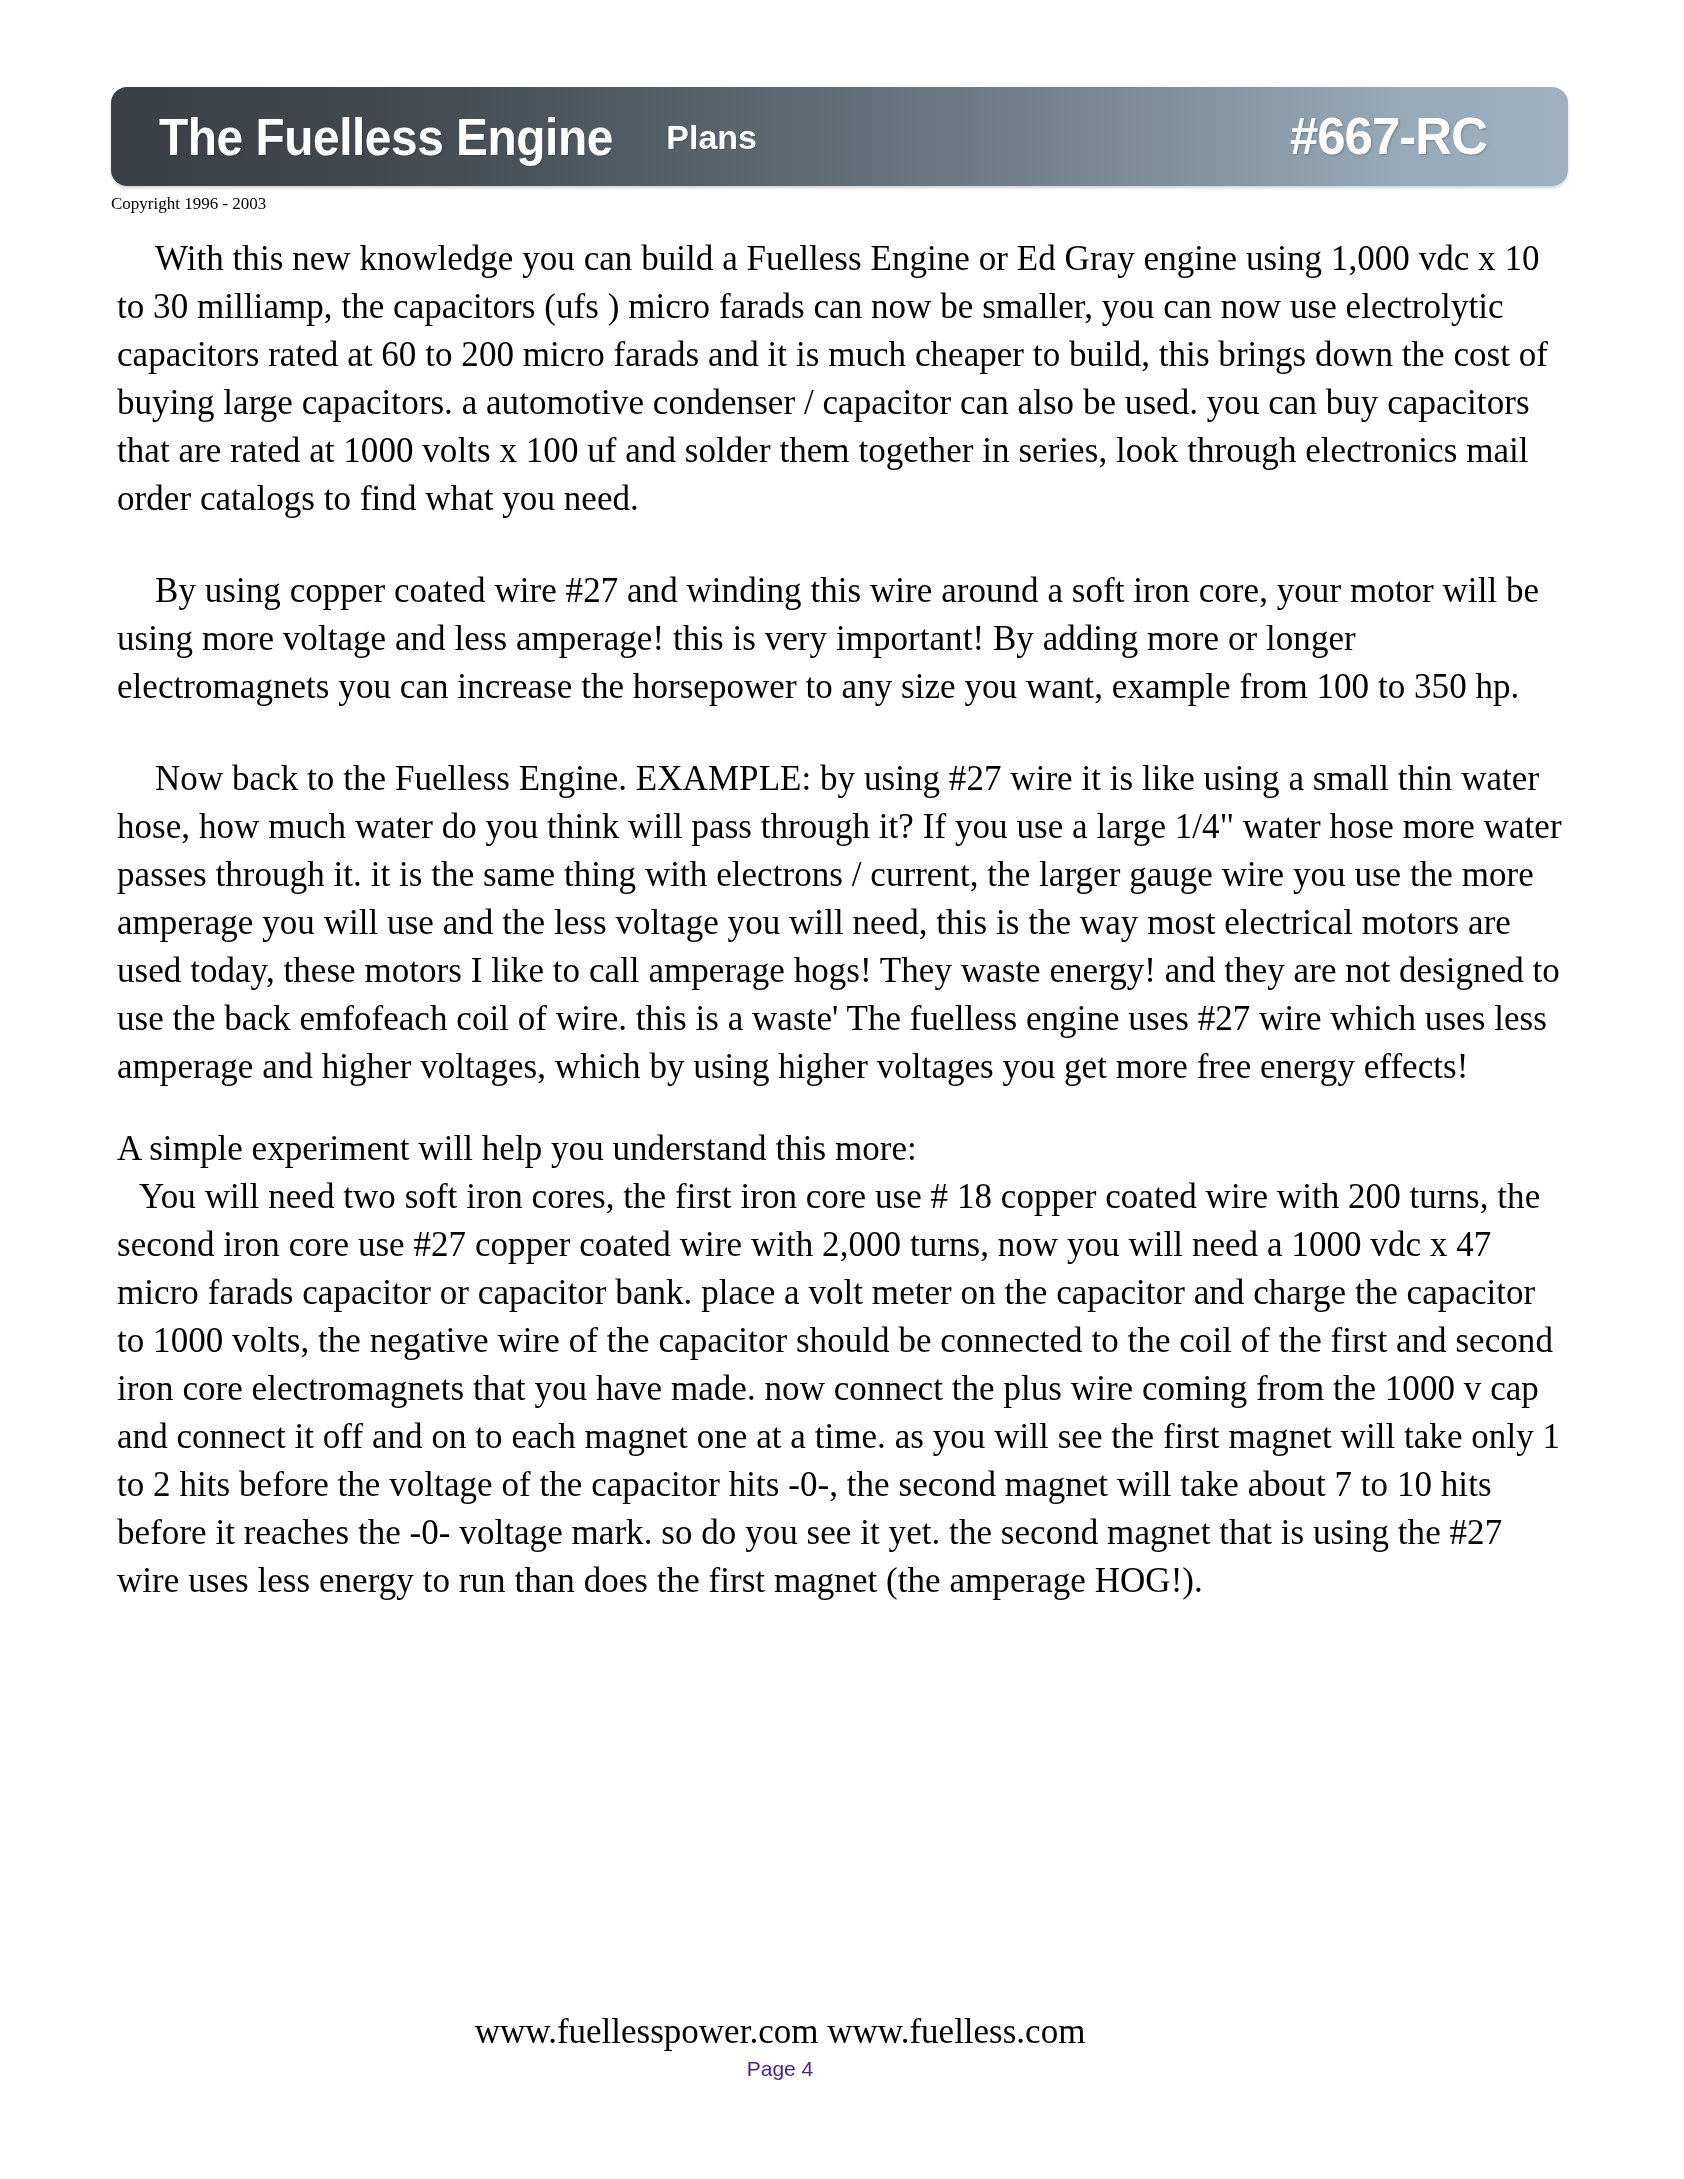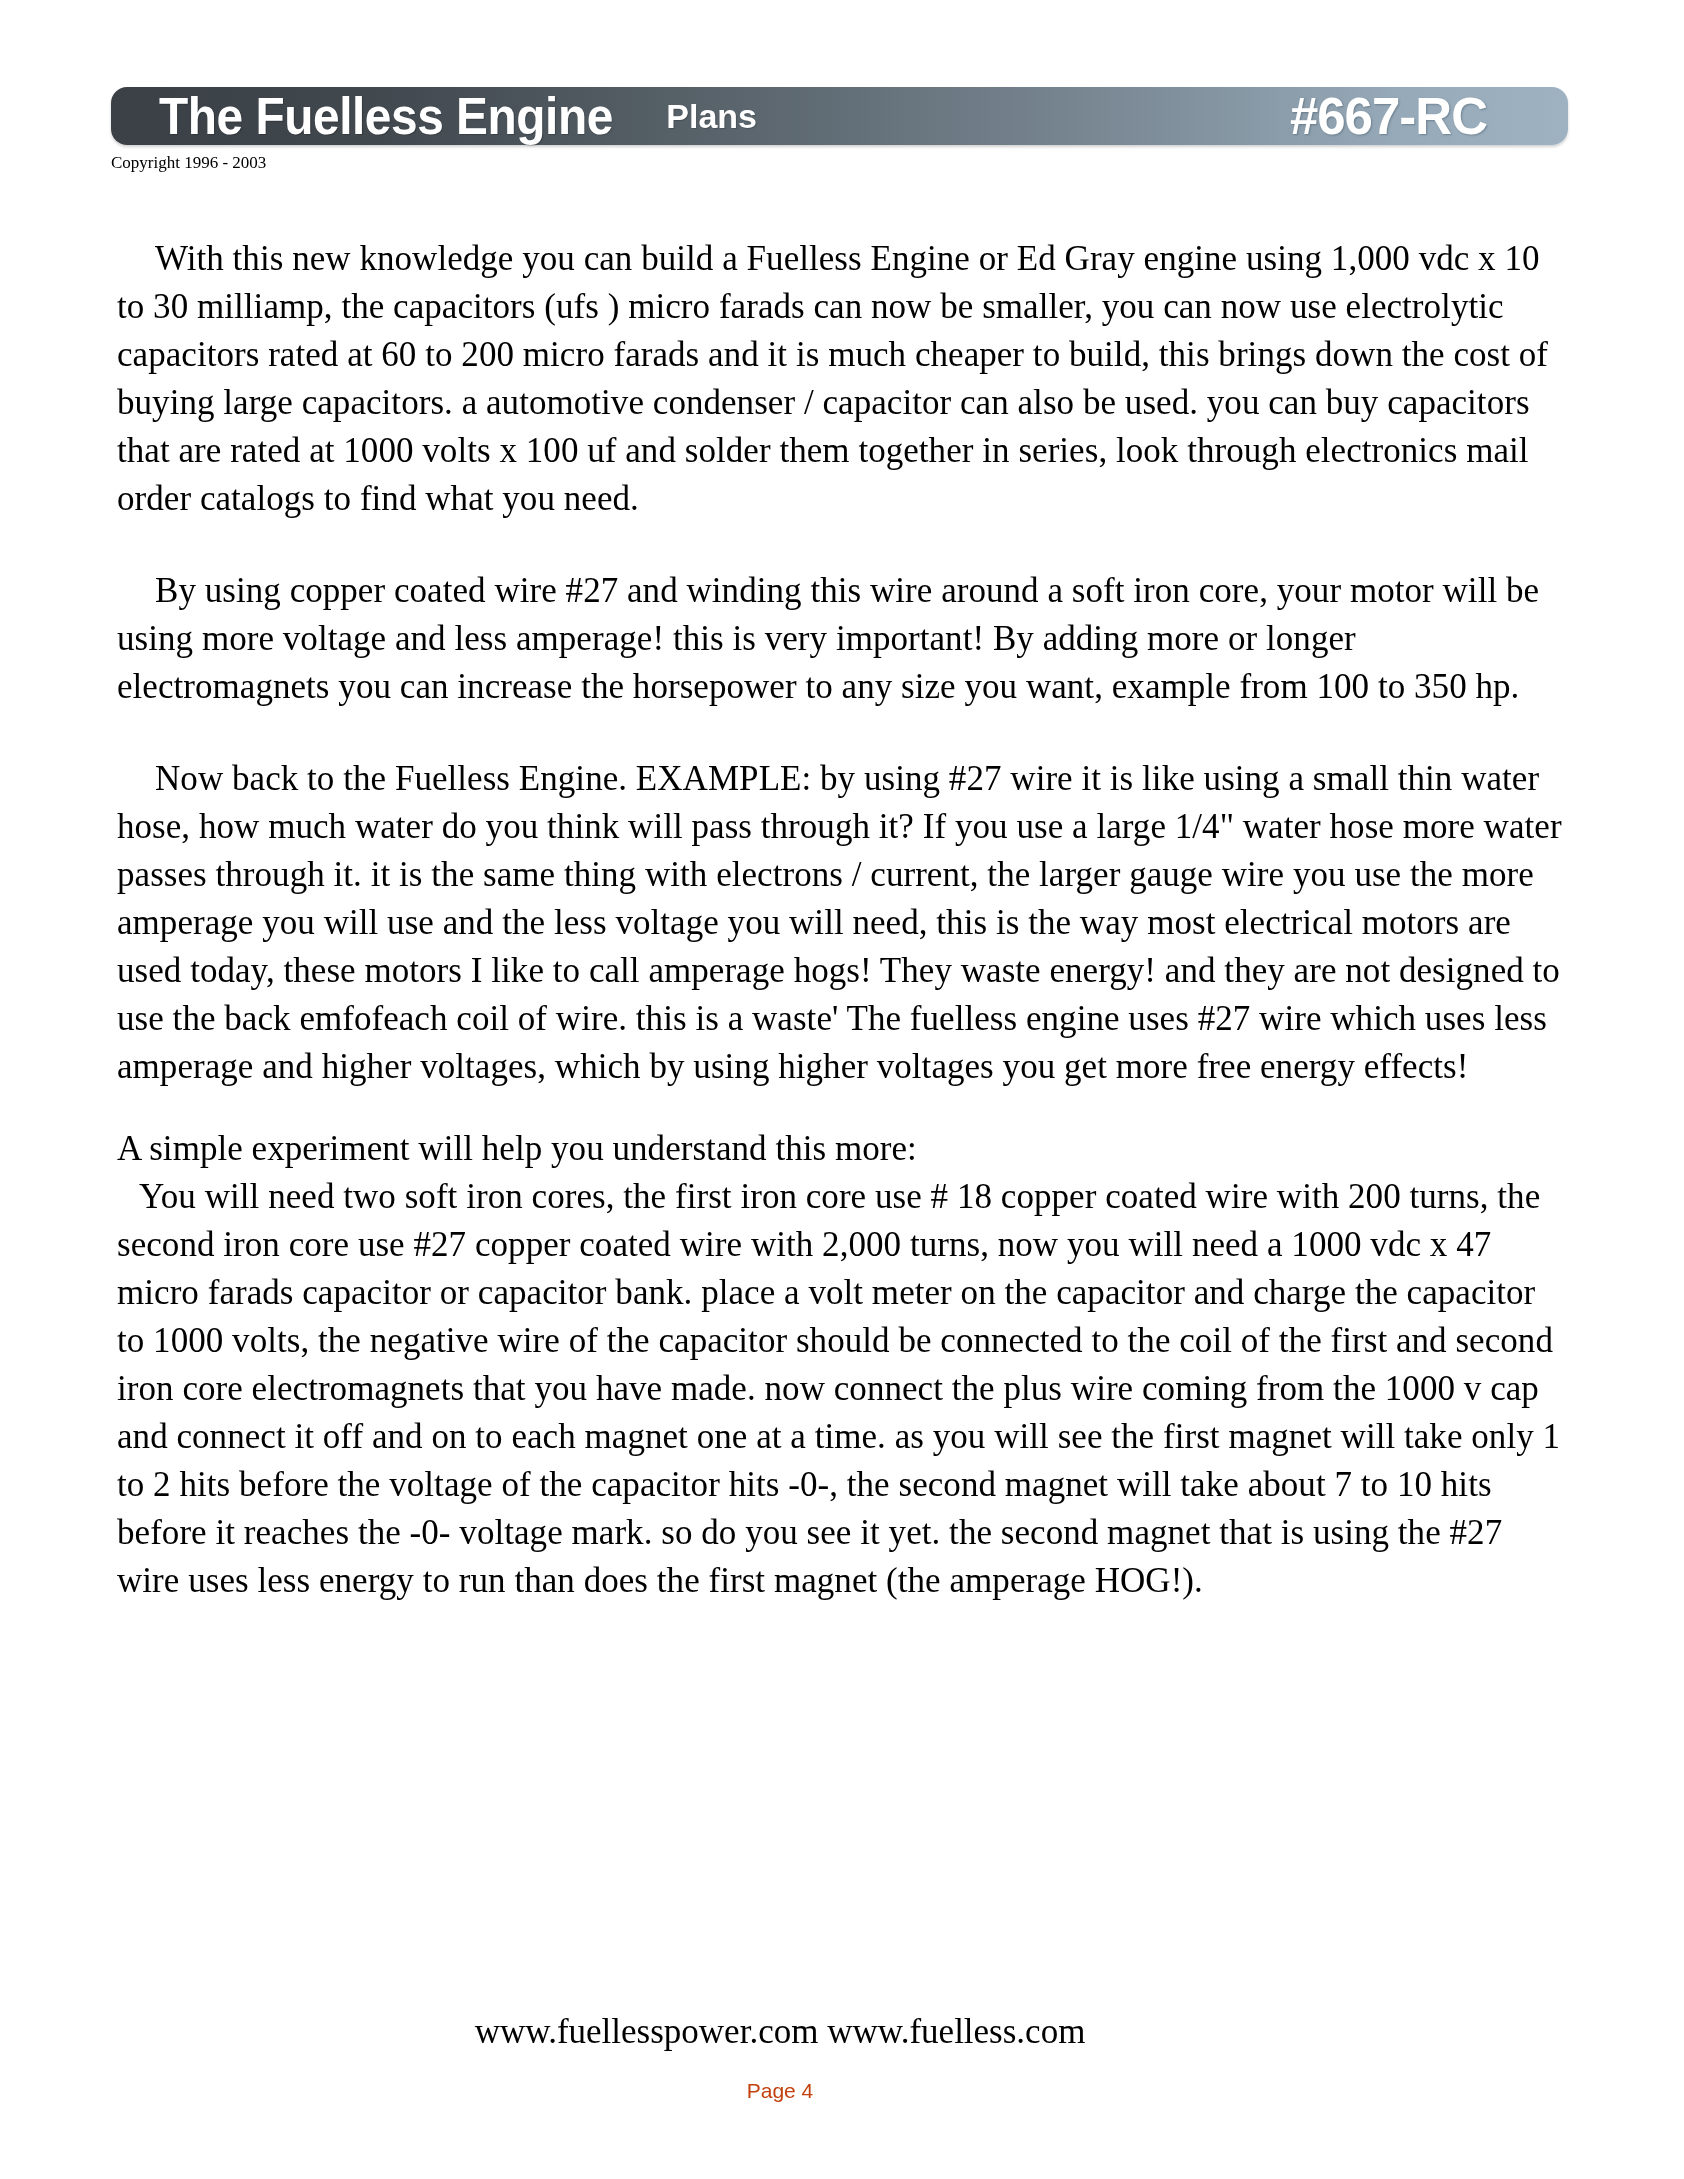--- a/index.html
+++ b/index.html
@@ -24,21 +24,21 @@
   
   .header-wrap {
     position: absolute;
     left: 111px;
     top: 87px;
     width: 1457px;
   }
 
   .banner {
     position: relative;
-    height: 58px;
+    height: 99px;
     border-radius: 16px;
     background: linear-gradient(to right, #3a4045 0%, #41484e 18%, #5c676f 45%, #7c8b97 70%, #96a9b8 88%, #9fb2c1 100%);
     display: flex;
     align-items: center;
     box-sizing: border-box;
     padding: 0 0 0 48px;
     box-shadow: 0 2px 3px rgba(0,0,0,0.18);
   }
 
   .banner-title {
@@ -123,22 +123,21 @@
   .footer-links {
     font-size: 35px;
     line-height: 44px;
     color: #000000;
   }
 
   .footer-page {
     font-family: "Liberation Sans", "DejaVu Sans", sans-serif;
     font-size: 21px;
     line-height: 30px;
-    color: #c2410c;
-    margin-top: 22px;
+    color: #4c1d95;
   }
 </style>
 </head>
 <body>
 
 <div class="page">
 
   <div class="header-wrap">
     <div class="banner">
       <span class="banner-title">The Fuelless Engine</span>

